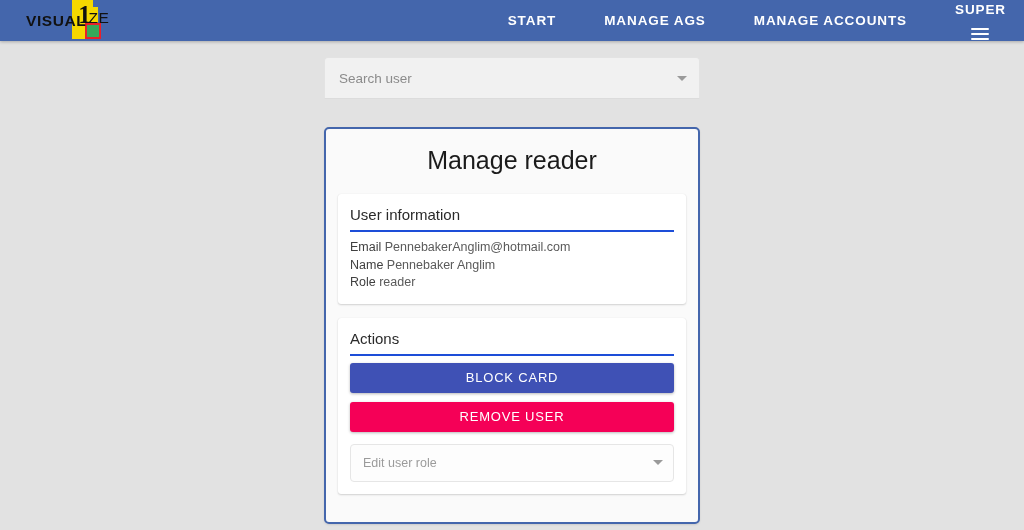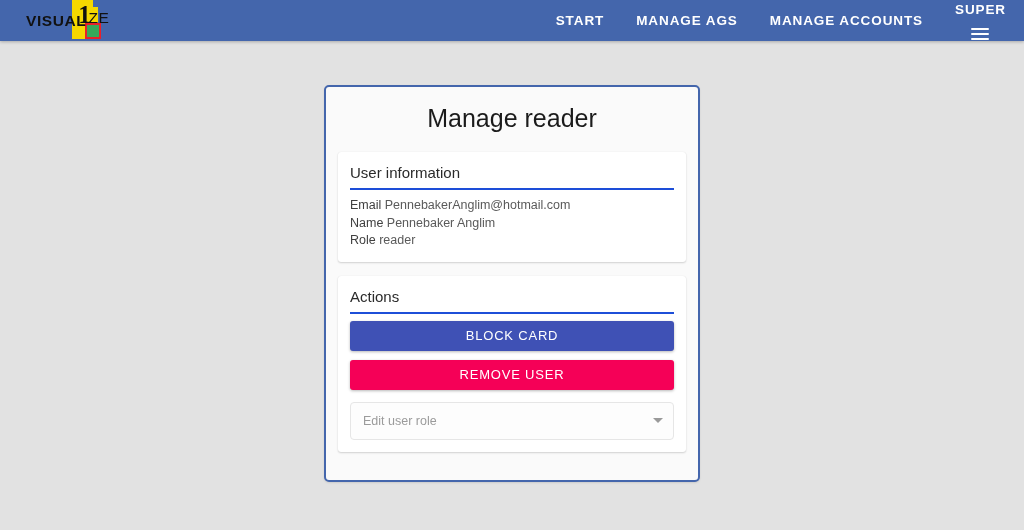--- a/index.html
+++ b/index.html
@@ -86,21 +86,21 @@
     position: absolute;
     left: 27px; top: 0px;
     width: 5px; height: 9px;
     background: #4466ac;
     z-index: 3;
   }
 
   .nav-links {
     display: flex;
     align-items: center;
-    gap: 32px;
+    gap: 48px;
     color: #fff;
   }
   .nav-link {
     font-size: 13.5px;
     font-weight: bold;
     letter-spacing: 0.9px;
     color: #ffffff;
     text-decoration: none;
     cursor: pointer;
     white-space: nowrap;
@@ -270,20 +270,24 @@
         <span></span>
         <span></span>
         <span></span>
       </span>
     </div>
   </div>
 </div>
 
 <div class="page">
 
+  <div class="search-select">
+    <span class="ph">Search user</span>
+    <span class="caret"></span>
+  </div>
 
   <div class="account-card">
 
     <h1 class="card-title">Manage reader</h1>
 
     <div class="panel">
       <div class="panel-heading">User information</div>
 
       <div class="info-row">
         <b>Email</b>

